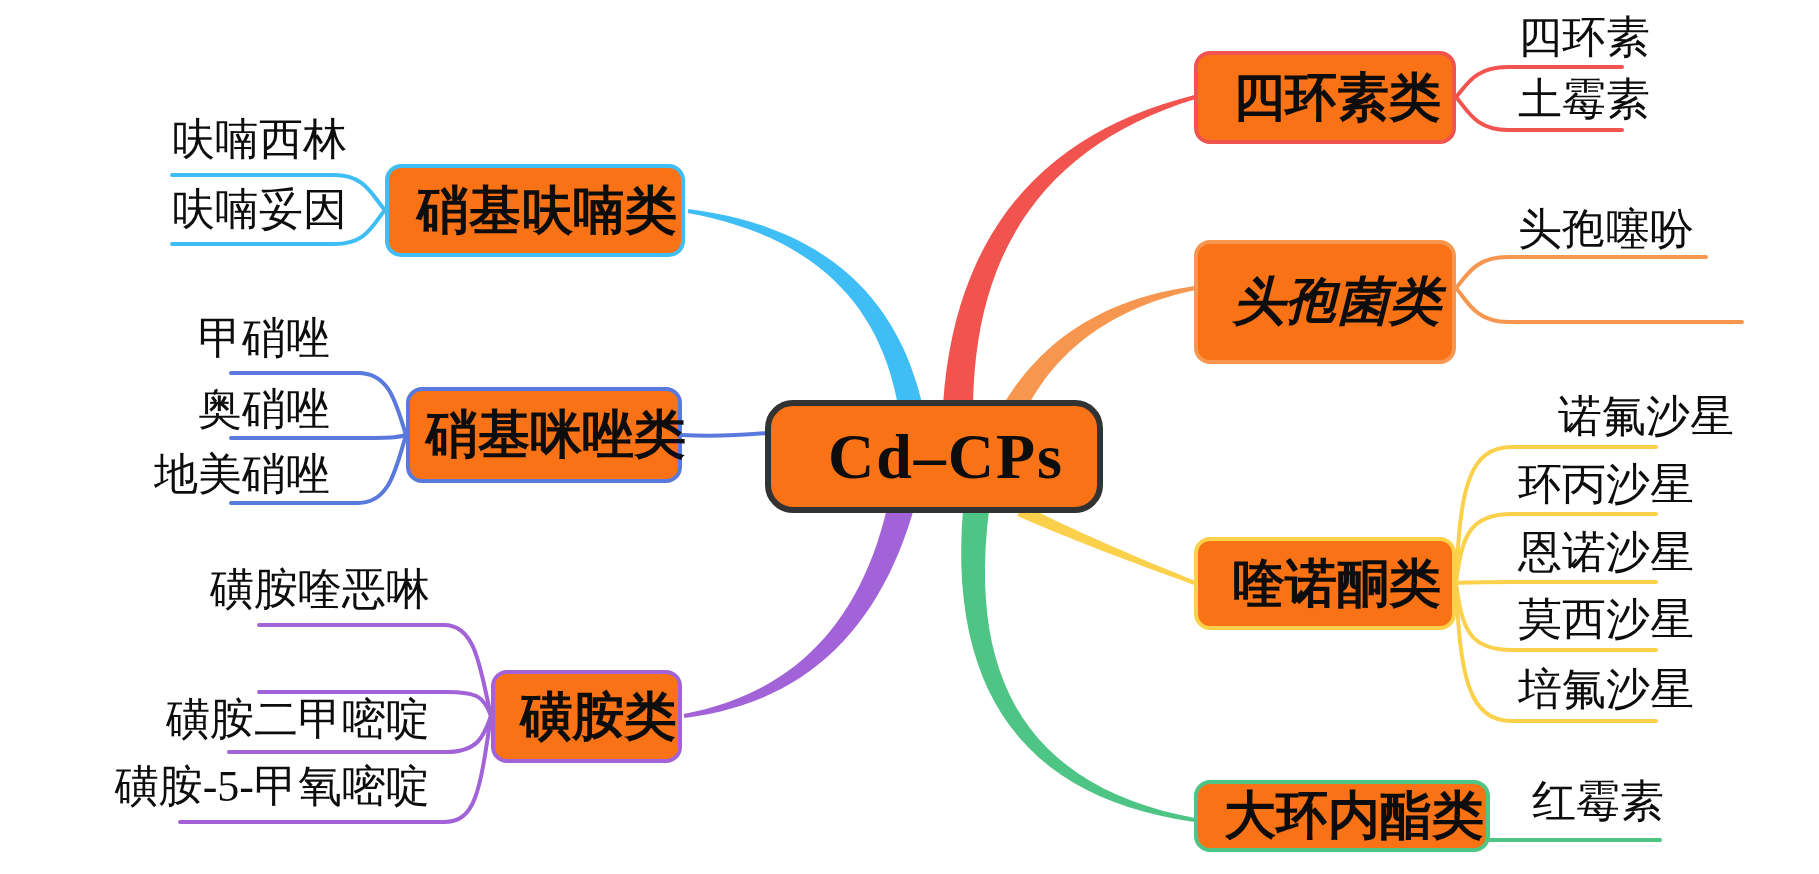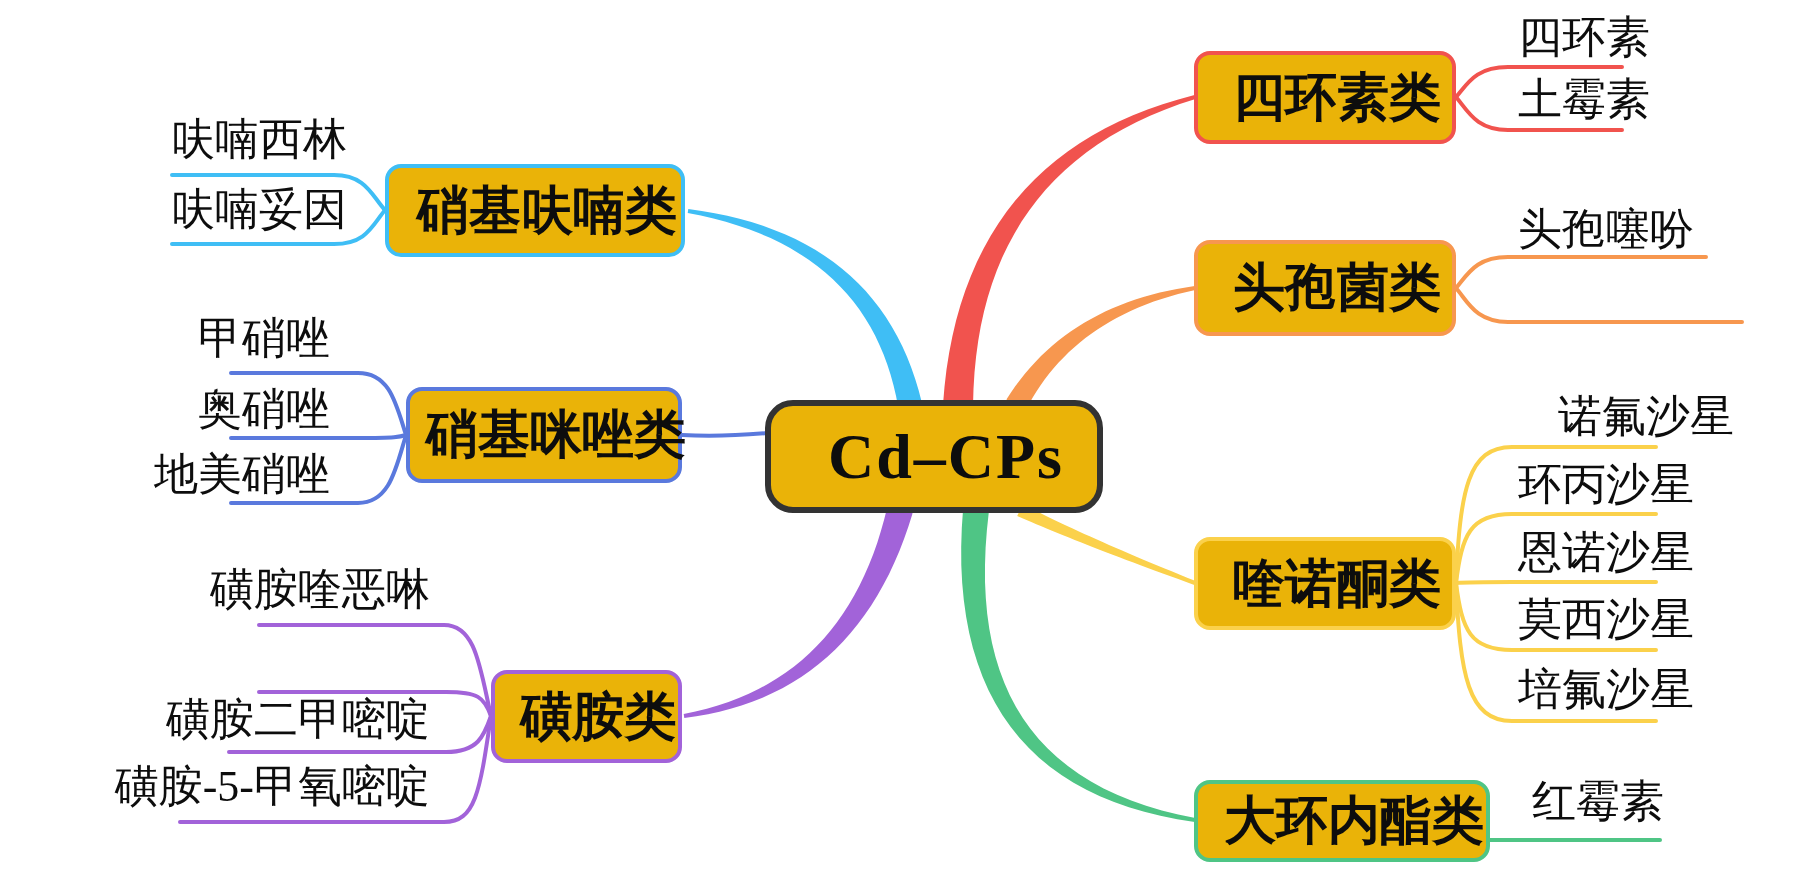--- a/index.html
+++ b/index.html
@@ -10,21 +10,21 @@
     overflow:hidden;
     font-family:"Liberation Serif","DejaVu Serif",serif;
   }
   #links{
     position:absolute;left:0;top:0;width:1819px;height:874px;z-index:0;
   }
   .fork{fill:none;stroke-width:4;stroke-linecap:round;stroke-linejoin:round;}
   .connector{fill:none;stroke-width:4;stroke-linecap:round;}
   .node{
     position:absolute;z-index:2;
-    background:#eab308;
+    background:#f97316;
     border:4px solid #888;
     border-radius:16px;
     display:flex;align-items:center;justify-content:center;
     font-weight:700;font-size:52px;color:#0d0d0d;
     white-space:nowrap;
     box-sizing:border-box;
     padding-left:24px;
   }
   .node.central{
     border:6px solid #333333;
@@ -92,27 +92,27 @@
   </div>
   <div class="node" style="left: 406px; top: 387px; width: 276px; height: 96px; border-color: rgb(90, 121, 221);">
     <span>硝基咪唑类</span>
   </div>
   <div class="node" style="left: 491px; top: 670px; width: 191px; height: 93px; border-color: rgb(162, 99, 217);">
     <span>磺胺类</span>
   </div>
   <div class="node" style="left: 1194px; top: 51px; width: 262px; height: 93px; border-color: rgb(241, 83, 78);">
     <span>四环素类</span>
   </div>
-  <div class="node" style="left: 1194px; top: 240px; width: 262px; height: 96px; border-color: rgb(247, 151, 79);">
+  <div class="node" style="left: 1194px; top: 240px; width: 262px; height: 124px; border-color: rgb(247, 151, 79); font-style: italic;">
     <span>头孢菌类</span>
   </div>
   <div class="node" style="left: 1194px; top: 537px; width: 262px; height: 93px; border-color: rgb(251, 209, 75);">
     <span>喹诺酮类</span>
   </div>
-  <div class="node" style="left: 1194px; top: 780px; width: 296px; height: 82px; border-color: rgb(79, 197, 133);">
+  <div class="node" style="left: 1194px; top: 780px; width: 296px; height: 72px; border-color: rgb(79, 197, 133);">
     <span>大环内酯类</span>
   </div>
 
   <div class="child" style="right:1472px;top:140px;">呋喃西林</div>
   <div class="child" style="right:1472px;top:210px;">呋喃妥因</div>
 
   <div class="child" style="right:1489px;top:339px;">甲硝唑</div>
   <div class="child" style="right:1489px;top:410px;">奥硝唑</div>
   <div class="child" style="right:1489px;top:475px;">地美硝唑</div>
 

